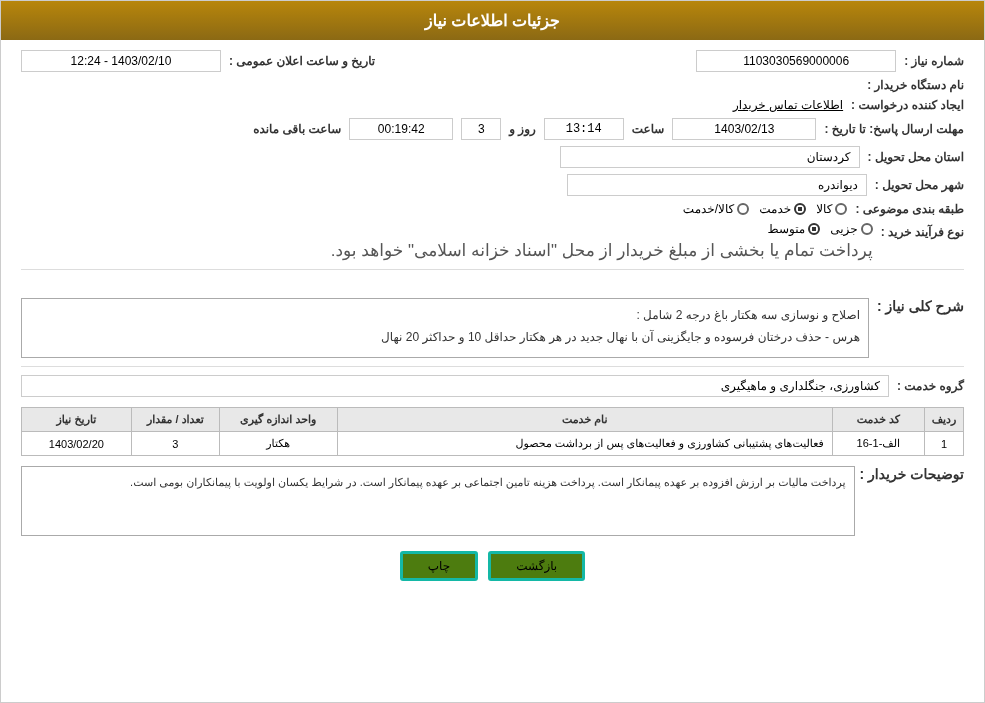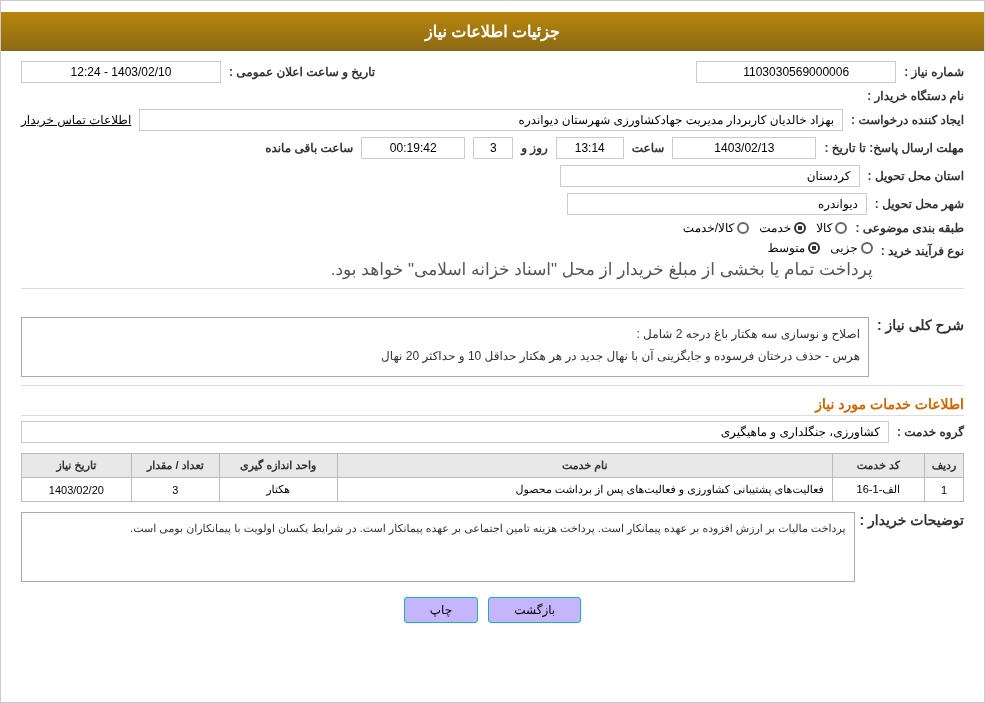--- a/index.html
+++ b/index.html
@@ -16,21 +16,20 @@
       margin: 0 auto;
       border: 1px solid #ccc;
     }
     .header-bar {
       background: linear-gradient(to bottom, #b8860b, #8b6914);
       color: #fff;
       text-align: center;
       padding: 10px 0;
       font-size: 16px;
       font-weight: bold;
-      margin-top: 11px;
     }
     .content-area {
       padding: 10px 20px;
     }
     .value-box {
       border: 1px solid #ccc;
       background: #fff;
       padding: 3px 8px;
       min-height: 22px;
       flex: 1;
@@ -133,22 +132,22 @@
     }
     .btn-row {
       display: flex;
       justify-content: center;
       gap: 10px;
       margin-top: 15px;
       margin-bottom: 15px;
     }
     .btn {
       padding: 5px 25px;
-      border: 1px solid #14b8a6;
-      background: #c4b5fd;
+      border: 3px solid #14b8a6;
+      background: #4d7c0f;
       cursor: pointer;
       font-size: 12px;
       font-family: Tahoma, Arial, sans-serif;
       border-radius: 3px;
     }
     .divider {
       border: none;
       border-top: 1px solid #ddd;
       margin: 8px 0;
     }
@@ -183,29 +182,28 @@
       <span class="col-label">تاریخ و ساعت اعلان عمومی :</span>
       <div class="value-box-fixed" style="width:200px;">1403/02/10 - 12:24</div>
     </div>
 
     <div class="row-flex">
       <span class="col-label">نام دستگاه خریدار :</span>
     </div>
 
     <div class="row-flex">
       <span class="col-label">ایجاد کننده درخواست :</span>
-      <div class="value-box">بهزاد خالدیان کاربردار مدیریت جهادکشاورزی شهرستان دیواندره</div>
       <span class="link-text">اطلاعات تماس خریدار</span>
     </div>
 
     <div class="row-flex">
       <span class="col-label">مهلت ارسال پاسخ: تا تاریخ :</span>
       <div class="value-box-fixed" style="width:144px;">1403/02/13</div>
       <span class="col-label">ساعت</span>
-      <div class="value-box-fixed" style="width:68px;">13:14</div>
+      <div class="value-box-fixed" style="width:80px;font-family:Liberation Mono, monospace;">13:14</div>
       <span class="col-label">روز و</span>
       <div class="value-box-fixed" style="width:40px;">3</div>
       <div class="value-box-fixed" style="width:104px;">00:19:42</div>
       <span class="col-label">ساعت باقی مانده</span>
     </div>
 
     <div class="row-flex">
       <span class="col-label">استان محل تحویل :</span>
       <div class="value-box" style="max-width:300px;">کردستان</div>
     </div>
@@ -255,21 +253,20 @@
     <div class="row-flex" style="align-items:flex-start;margin-top:28px;">
       <span class="col-label section-title" style="margin:0; border:none; padding:0;">شرح کلی نیاز :</span>
       <div class="description-box">
         <span style="white-space:pre-line;">اصلاح و نوسازی سه هکتار باغ درجه 2 شامل :
 هرس - حذف درختان فرسوده و جایگزینی آن با نهال جدید در هر هکتار حداقل 10 و حداکثر 20 نهال</span>
       </div>
     </div>
 
     <hr class="divider">
 
-    <div class="section-title">اطلاعات خدمات مورد نیاز</div>
 
     <div class="row-flex">
       <span class="col-label">گروه خدمت :</span>
       <div class="value-box">کشاورزی، جنگلداری و ماهیگیری</div>
     </div>
 
     <div class="table-section">
       <table class="data-table">
         <thead>
           <tr>

